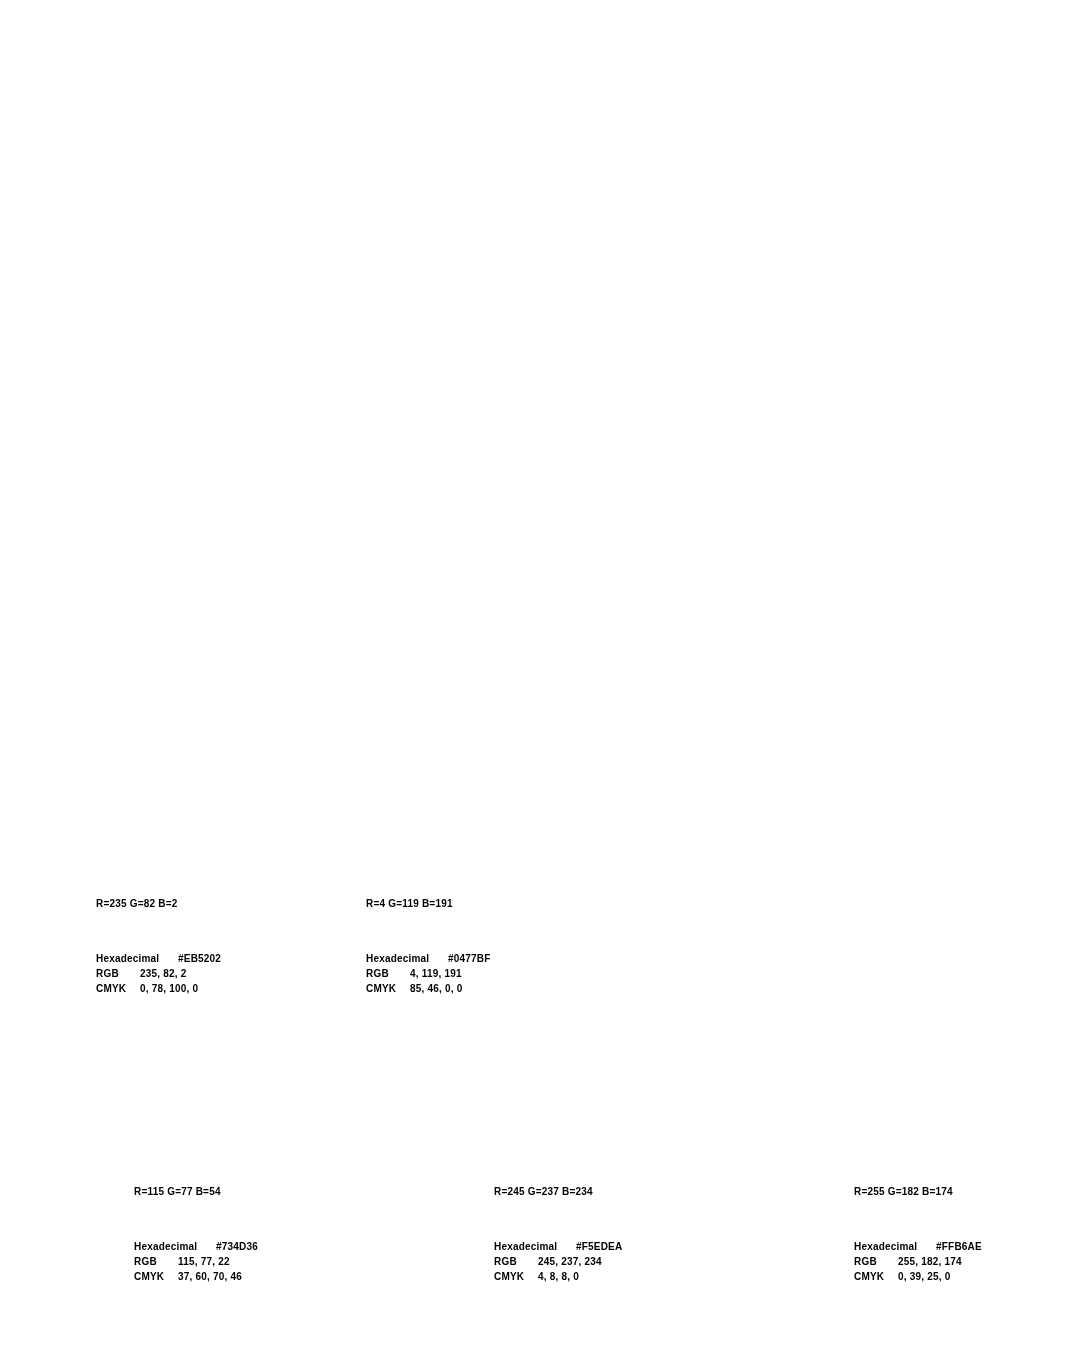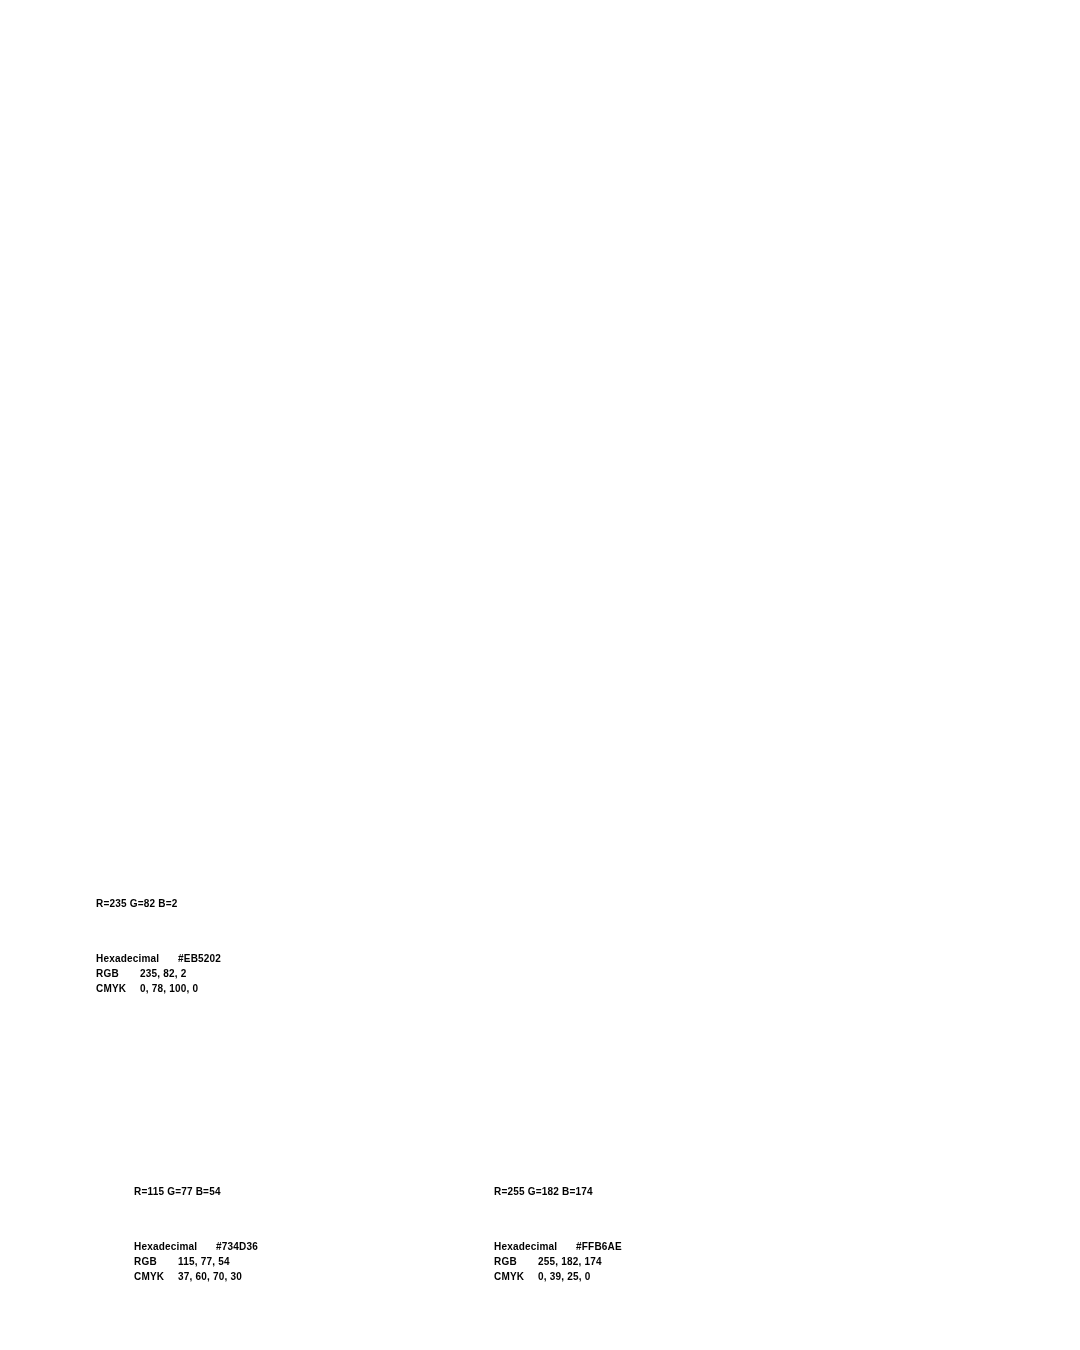--- a/index.html
+++ b/index.html
@@ -81,43 +81,75 @@
         <span class="info-line">
           <span class="lbl">RGB</span><span class="val">235, 82, 2</span>
         </span>
         <span class="info-line">
           <span class="lbl">CMYK</span><span class="val">0, 78, 100, 0</span>
         </span>
       </div>
     </div>
 
 
+    <div class="swatch">
+      <div class="info">
+        <span class="info-line line-rgbtriple">
+          <span class="val">R=4 G=119 B=191</span>
+        </span>
+        <span class="info-line line-hex">
+          <span class="lbl">Hexadecimal</span><span class="val">#0477BF</span>
+        </span>
+        <span class="info-line">
+          <span class="lbl">RGB</span><span class="val">4, 119, 191</span>
+        </span>
+        <span class="info-line">
+          <span class="lbl">CMYK</span><span class="val">85, 46, 0, 0</span>
+        </span>
+      </div>
+    </div>
 
 
   </div>
 
   <div class="row row-bottom">
 
     <div class="swatch">
       <div class="info">
         <span class="info-line line-rgbtriple">
           <span class="val">R=115 G=77 B=54</span>
         </span>
         <span class="info-line line-hex">
           <span class="lbl">Hexadecimal</span><span class="val">#734D36</span>
         </span>
         <span class="info-line">
-          <span class="lbl">RGB</span><span class="val">115, 77, 54</span>
+          <span class="lbl">RGB</span><span class="val">115, 77, 22</span>
         </span>
         <span class="info-line">
-          <span class="lbl">CMYK</span><span class="val">37, 60, 70, 30</span>
+          <span class="lbl">CMYK</span><span class="val">37, 60, 70, 46</span>
         </span>
       </div>
     </div>
 
+    <div class="swatch">
+      <div class="info">
+        <span class="info-line line-rgbtriple">
+          <span class="val">R=245 G=237 B=234</span>
+        </span>
+        <span class="info-line line-hex">
+          <span class="lbl">Hexadecimal</span><span class="val">#F5EDEA</span>
+        </span>
+        <span class="info-line">
+          <span class="lbl">RGB</span><span class="val">245, 237, 234</span>
+        </span>
+        <span class="info-line">
+          <span class="lbl">CMYK</span><span class="val">4, 8, 8, 0</span>
+        </span>
+      </div>
+    </div>
 
     <div class="swatch">
       <div class="info">
         <span class="info-line line-rgbtriple">
           <span class="val">R=255 G=182 B=174</span>
         </span>
         <span class="info-line line-hex">
           <span class="lbl">Hexadecimal</span><span class="val">#FFB6AE</span>
         </span>
         <span class="info-line">

